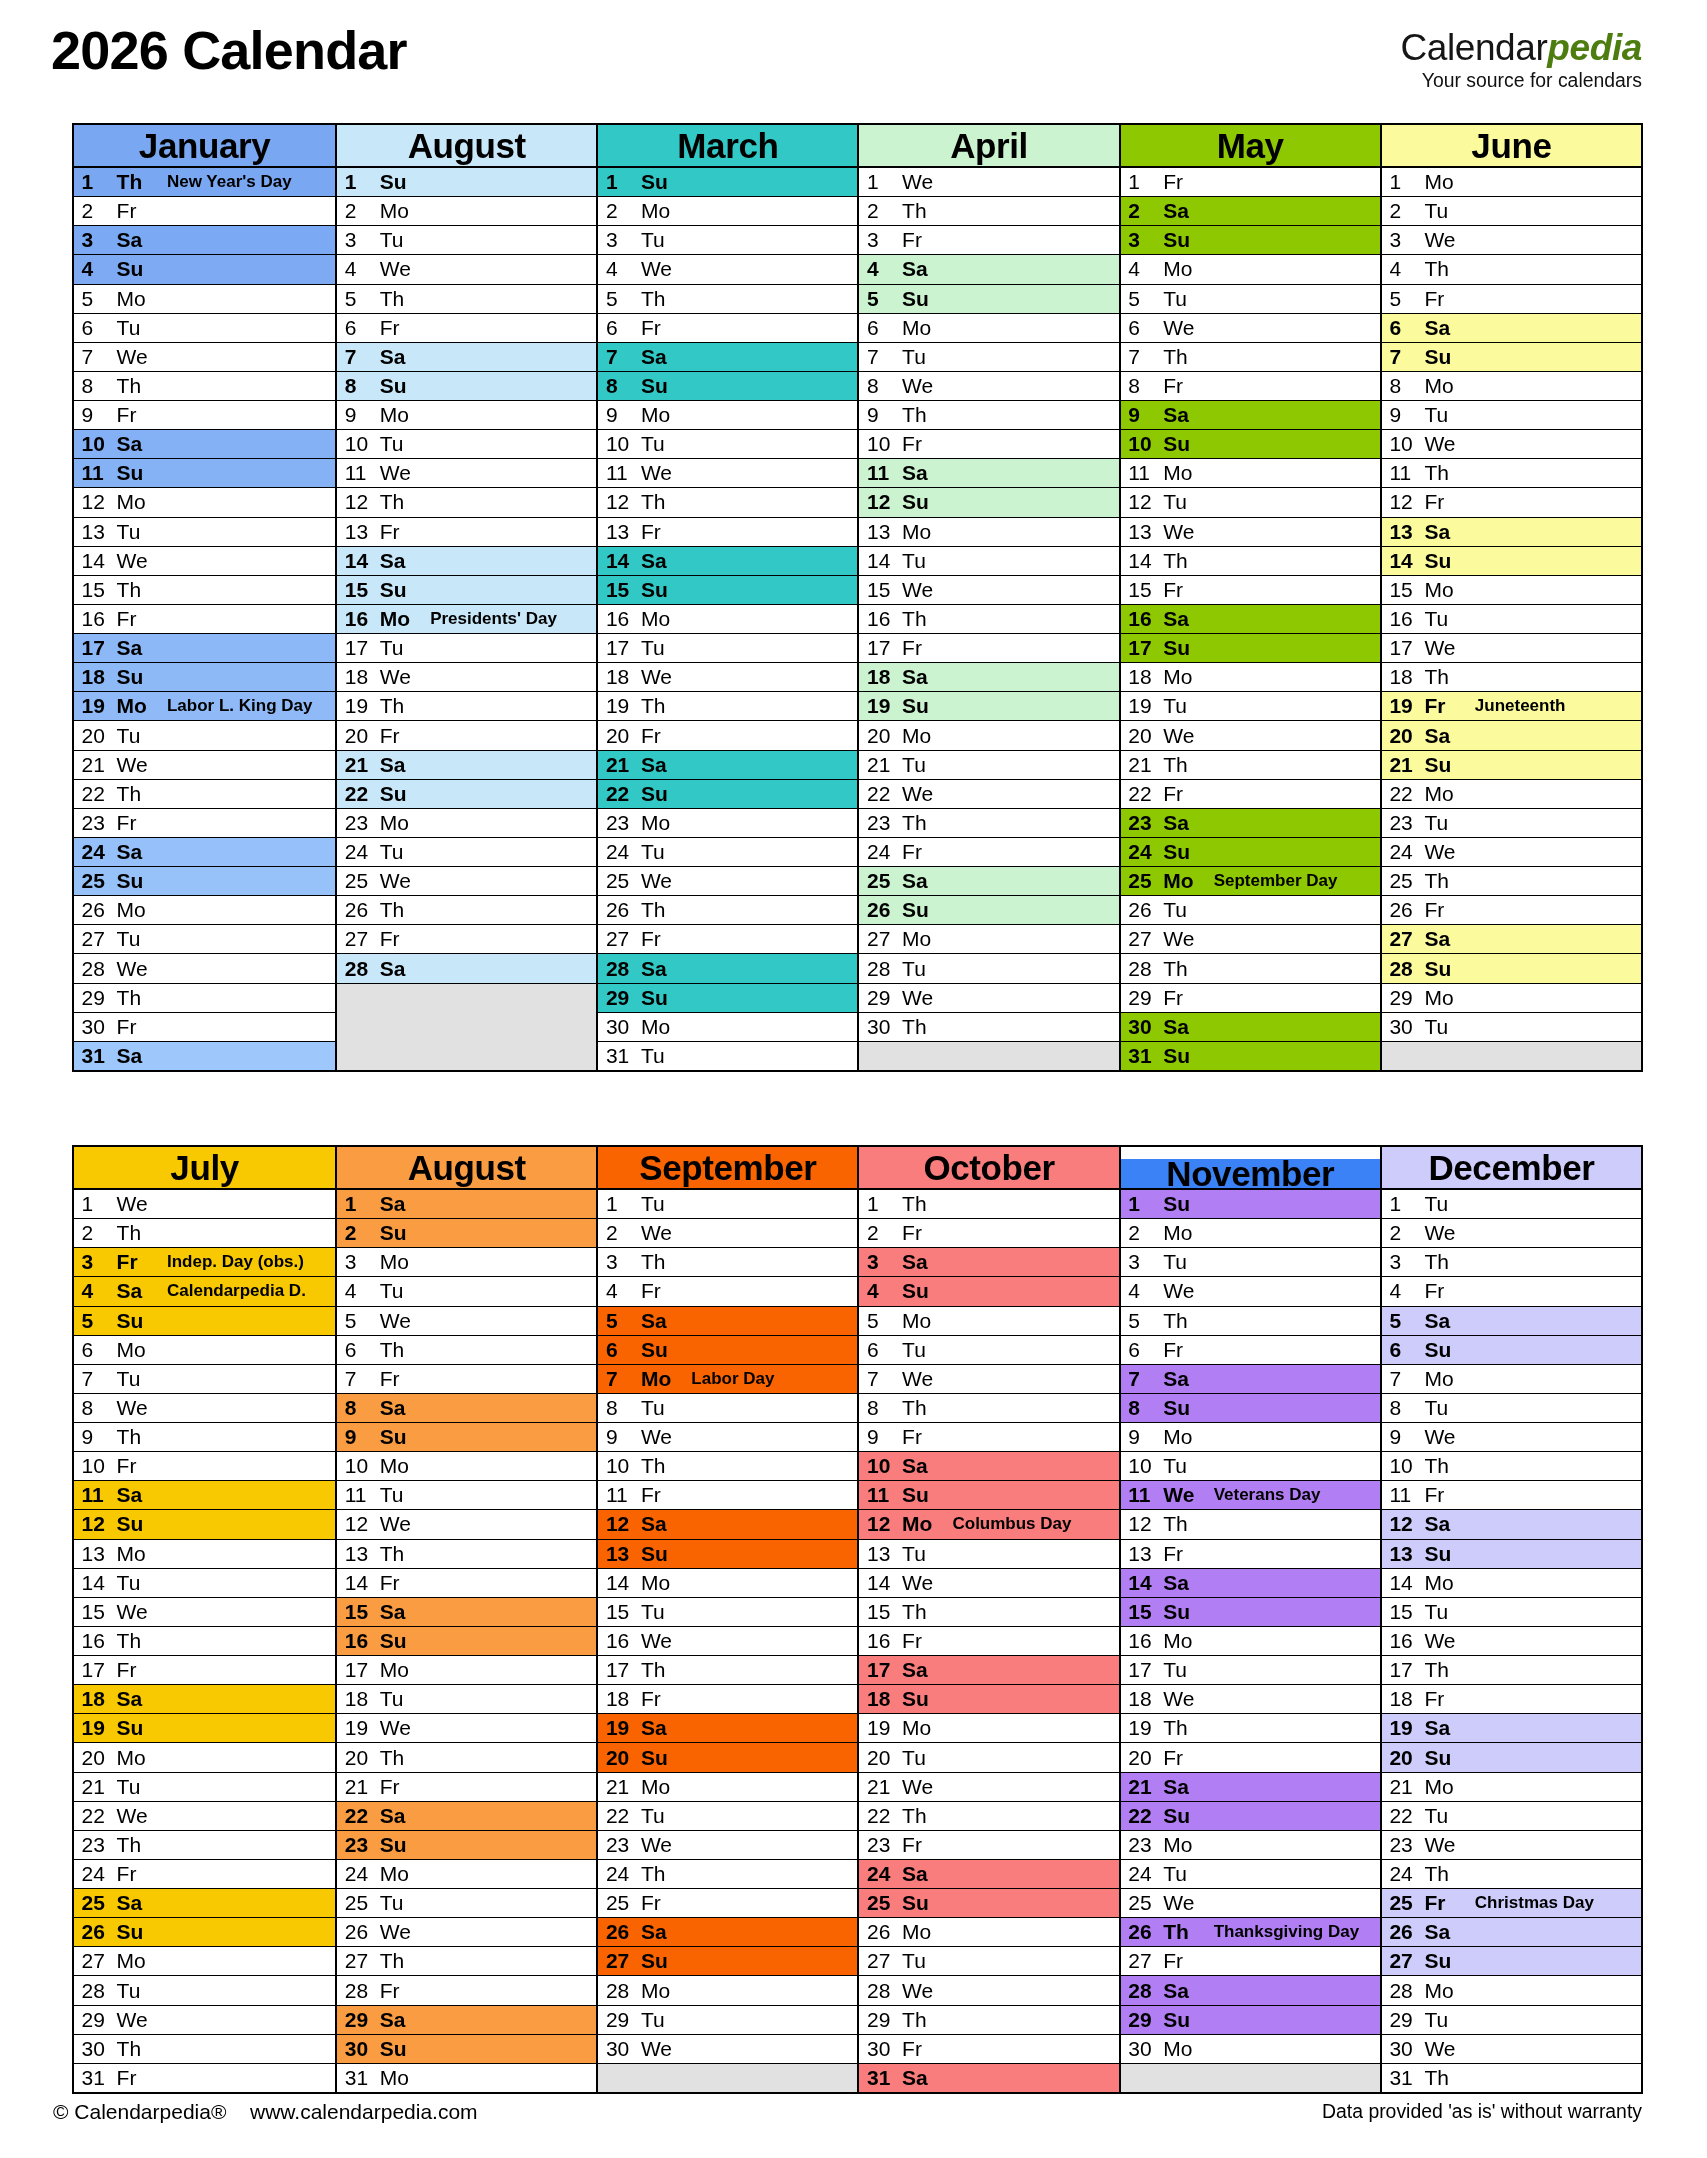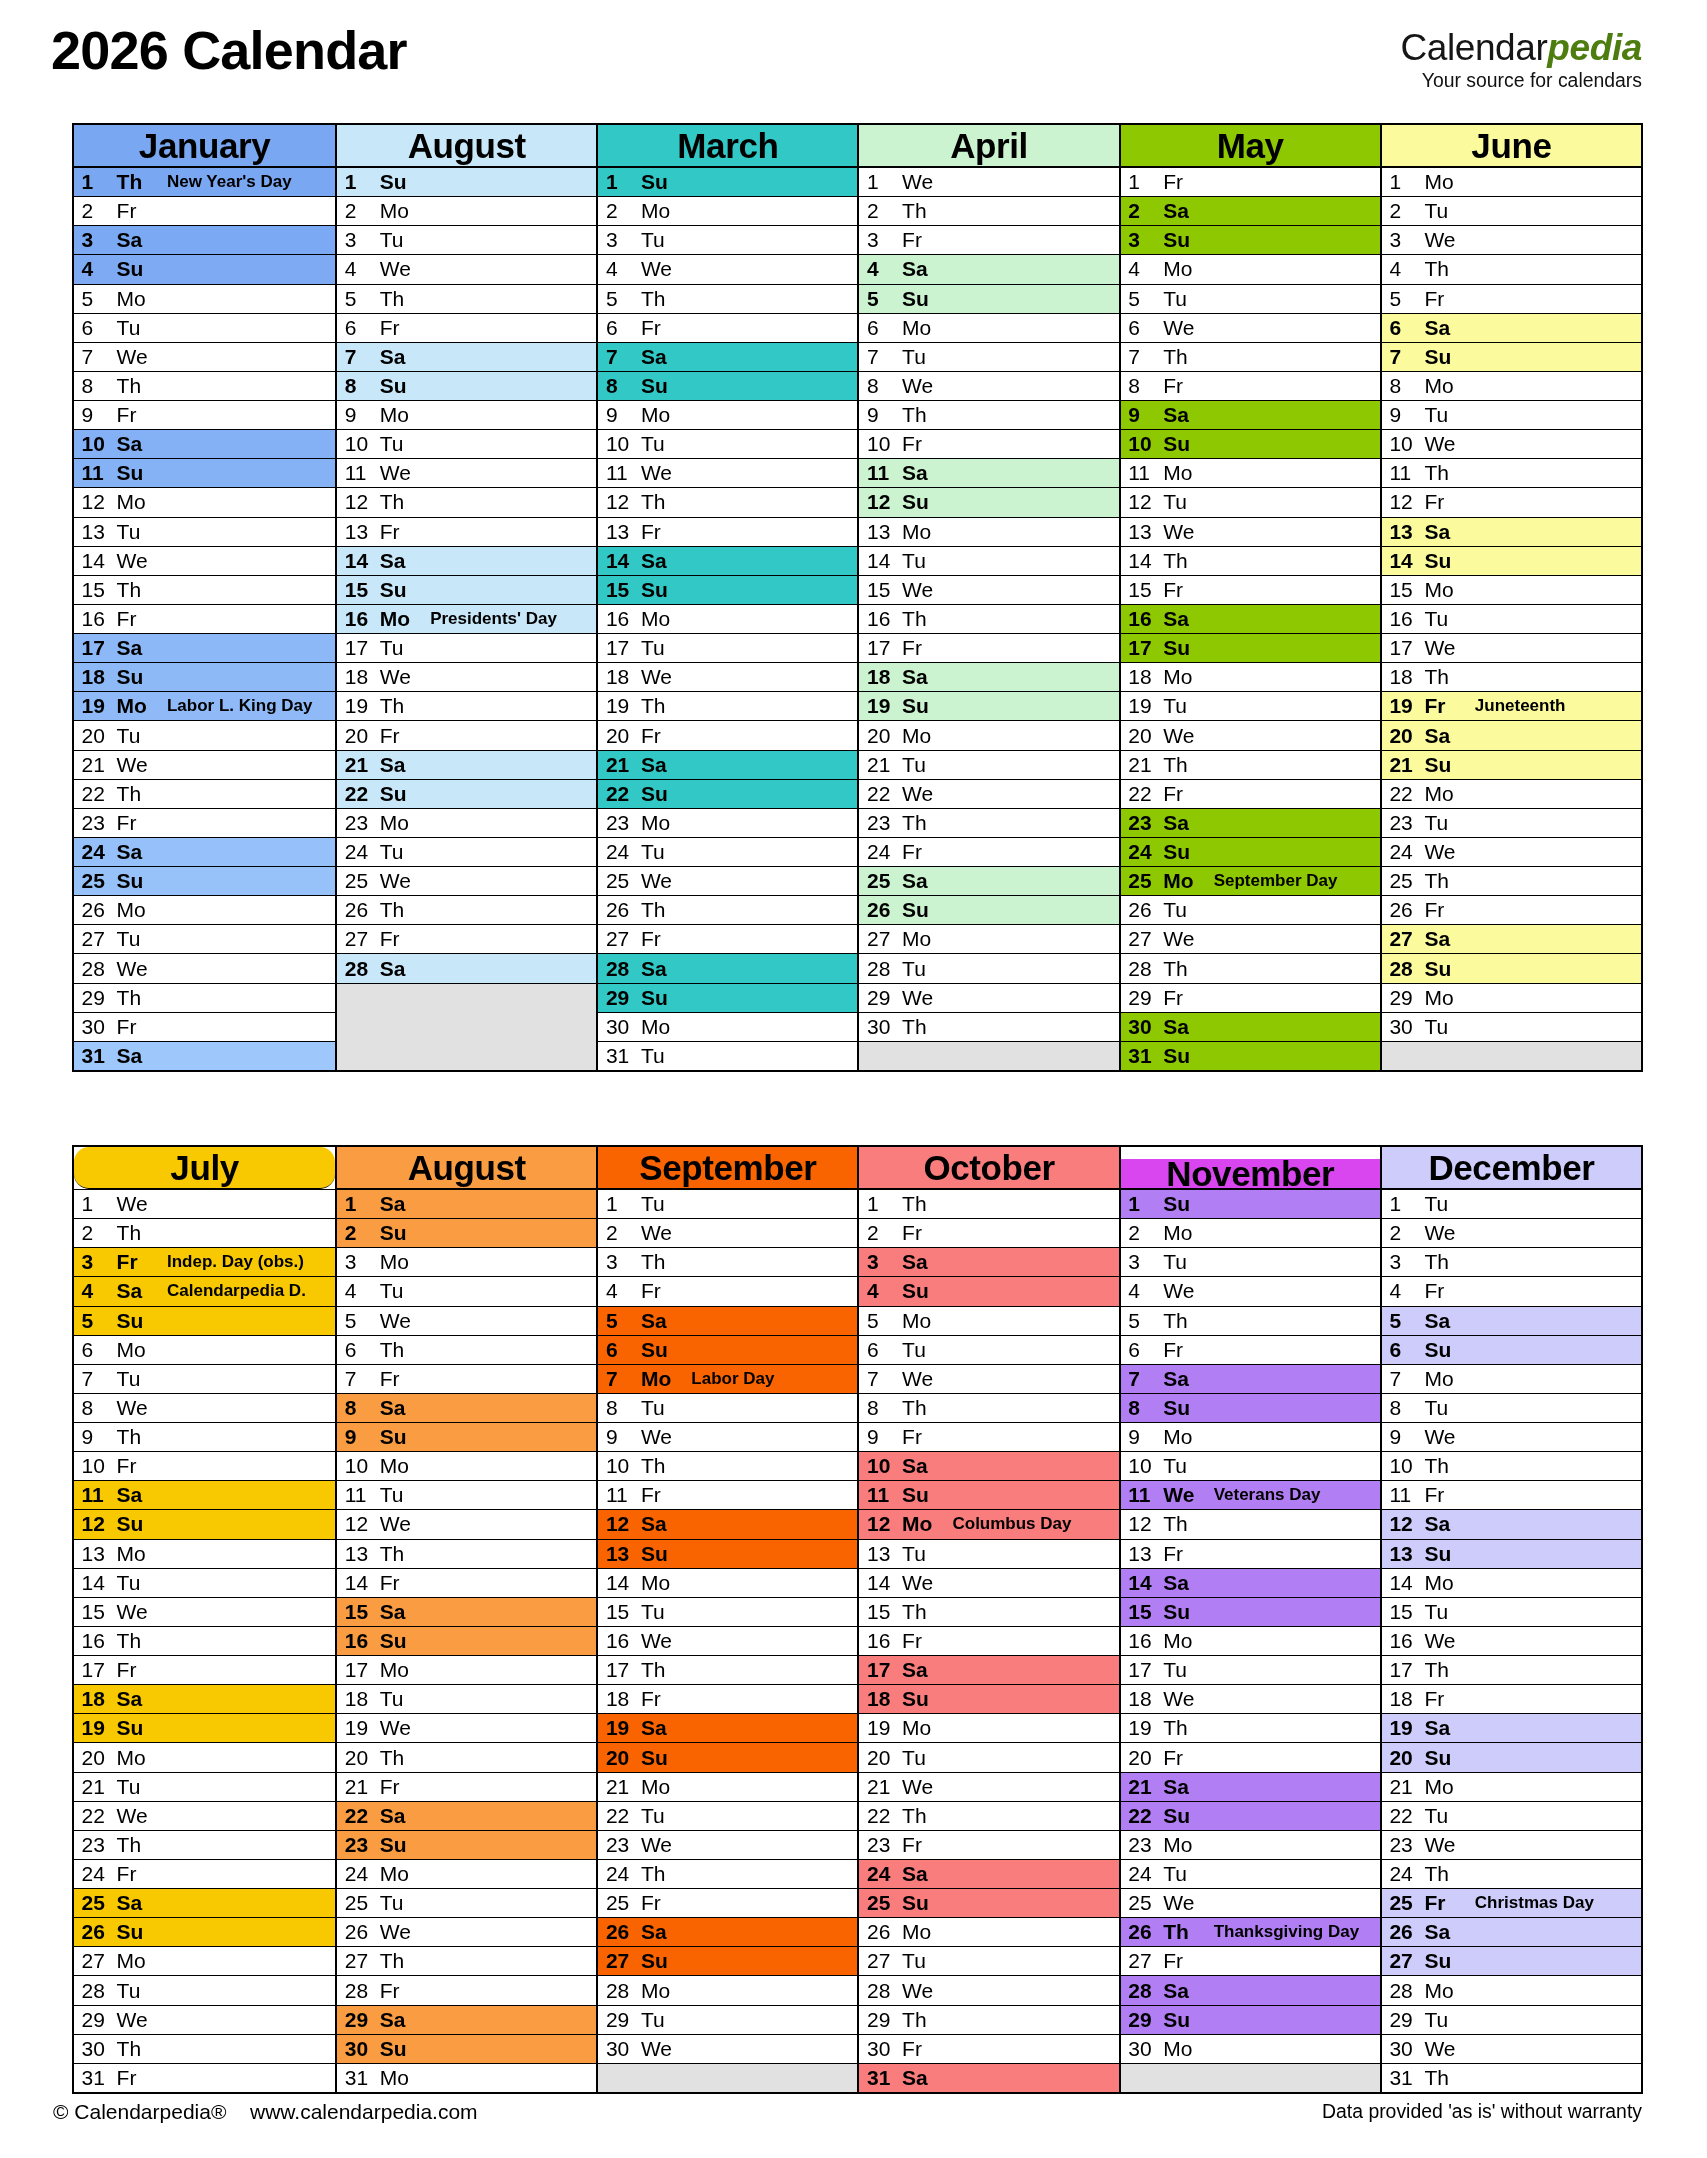--- a/index.html
+++ b/index.html
@@ -791,21 +791,21 @@
       </div>
       <div class="day-row">
         <span class="day-num">30</span>
         <span class="day-dow">Tu</span>
       </div>
       <div class="empty-cell" style="grid-row: span 1; background: rgb(225, 225, 225);"></div>
     </div>
   </div>
 <div class="cal-block" id="block2">
     <div class="month-col">
-      <div class="month-header" style="background: rgb(248, 200, 0); border-radius: 15px;">July</div>
+      <div class="month-header" style="background: rgb(248, 200, 0);">July</div>
       <div class="day-row">
         <span class="day-num">1</span>
         <span class="day-dow">We</span>
       </div>
       <div class="day-row">
         <span class="day-num">2</span>
         <span class="day-dow">Th</span>
       </div>
       <div class="day-row hl" style="background: rgb(248, 200, 0);">
         <span class="day-num">3</span>
@@ -1300,21 +1300,21 @@
       <div class="day-row">
         <span class="day-num">30</span>
         <span class="day-dow">Fr</span>
       </div>
       <div class="day-row hl" style="background: rgb(250, 125, 125);">
         <span class="day-num">31</span>
         <span class="day-dow">Sa</span>
       </div>
     </div>
     <div class="month-col">
-      <div class="month-header" style="background: #d946ef; margin-top: 12px;">November</div>
+      <div class="month-header" style="background: #3b82f6; margin-top: 12px;">November</div>
       <div class="day-row hl" style="background: rgb(178, 126, 243);">
         <span class="day-num">1</span>
         <span class="day-dow">Su</span>
       </div>
       <div class="day-row">
         <span class="day-num">2</span>
         <span class="day-dow">Mo</span>
       </div>
       <div class="day-row">
         <span class="day-num">3</span>

